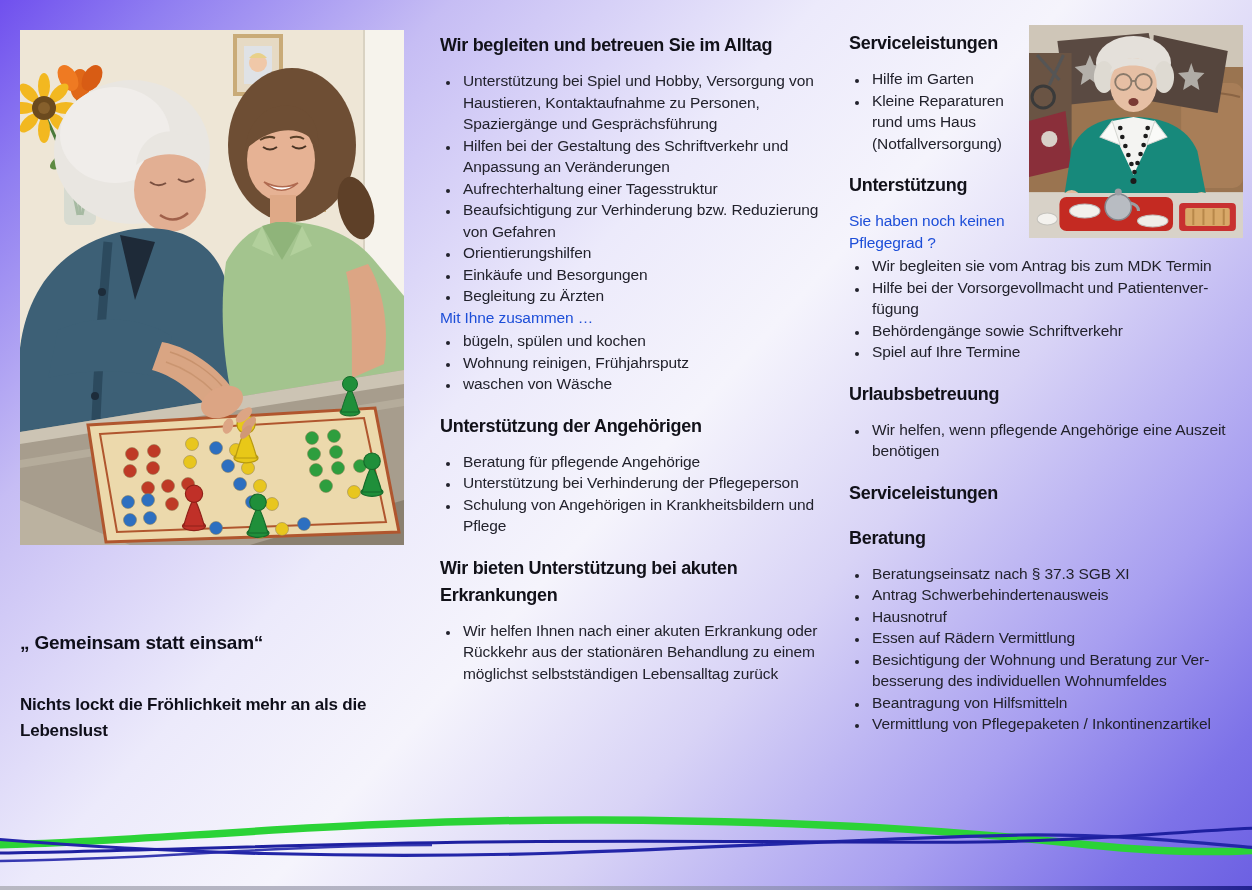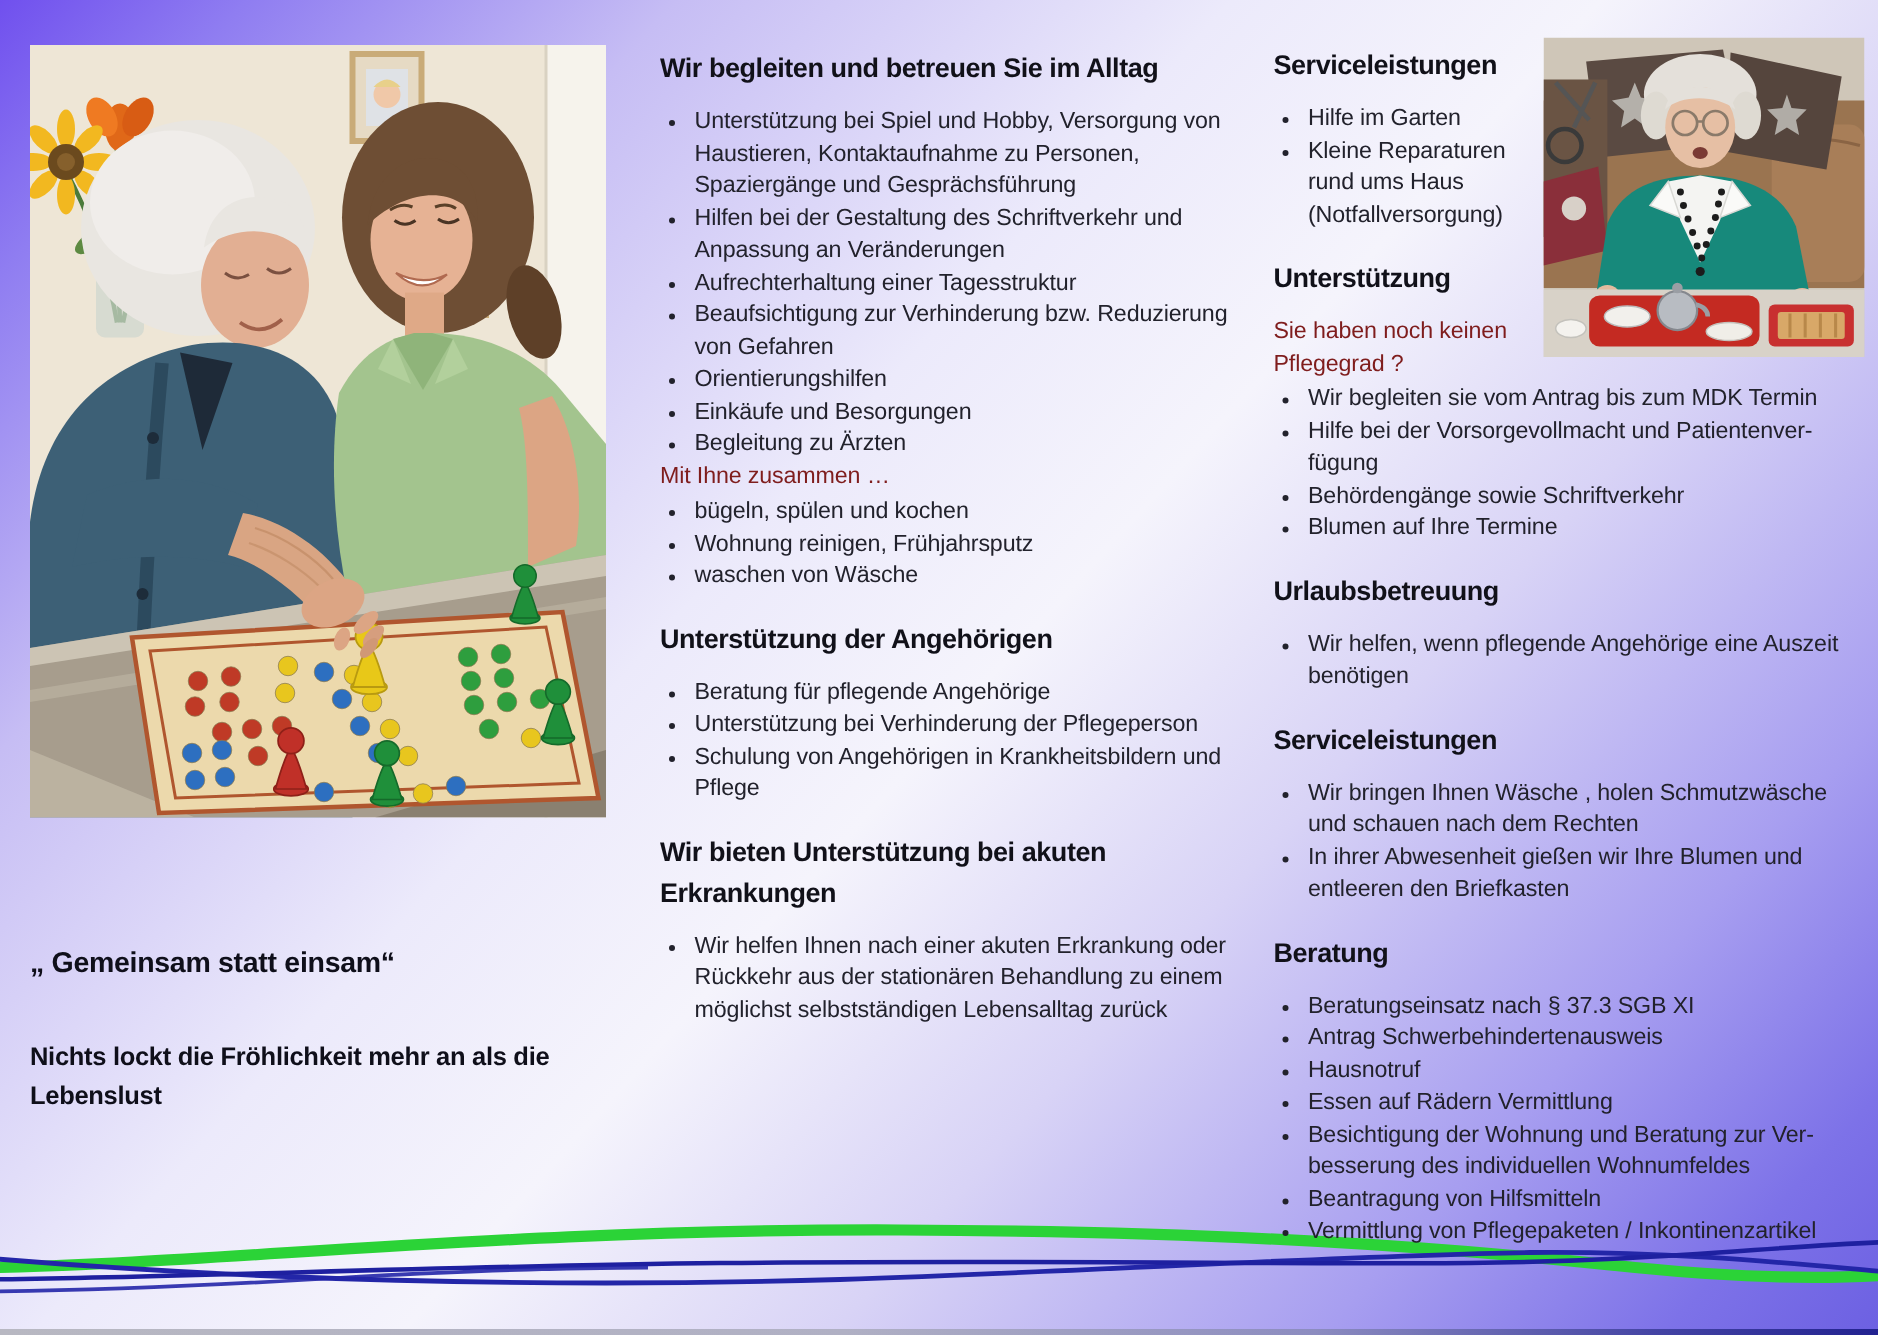--- a/index.html
+++ b/index.html
@@ -12,21 +12,21 @@
   }
   .col{position:absolute;z-index:2;color:#1d1d28;}
   .col-left{left:20px;top:30px;width:384px;}
   .col-mid{left:440px;top:30px;width:404px;padding-top:2px;}
   .col-right{left:849px;top:30px;width:394px;}
   .sec-heading{
     font-size:18px;font-weight:700;color:#111119;letter-spacing:-0.3px;
     line-height:27px;margin:18px 0 11px 0;
   }
   .col .sec-heading:first-child{margin-top:0;}
-  .intro{font-size:15.5px;letter-spacing:-0.1px;line-height:21.5px;margin:0 0 2px 0;color:#7f1d1d;}
+  .intro{font-size:15.5px;letter-spacing:-0.1px;line-height:21.5px;margin:0 0 2px 0;color:#1d4ed8;}
   ul.bullets{margin:2px 0 0 0;padding:0 0 0 20px;list-style:disc;}
   ul.bullets li{
     font-size:15.5px;letter-spacing:-0.1px;line-height:21.5px;
     padding-left:3px;color:#22222c;margin:0;
   }
   ul.bullets li::marker{font-size:12px;color:#22222c;}
   .photo-left{display:block;width:384px;height:515px;}
   .photo-right{float:right;width:214px;height:213px;margin:-5px 0 10px 8px;display:block;}
   .quote{
     font-weight:700;color:#0f0f1a;
@@ -339,31 +339,27 @@
       <ul class="bullets">
         <li>Hilfe im Garten</li>
         <li>Kleine Reparaturen rund ums Haus (Notfallversorgung)</li>
       </ul>
       <h2 class="sec-heading">Unterstützung</h2>
       <p class="intro">Sie haben noch keinen Pflegegrad ?</p>
       <ul class="bullets">
         <li>Wir begleiten sie vom Antrag bis zum MDK Termin</li>
         <li>Hilfe bei der Vorsorgevollmacht und Patientenver­fügung</li>
         <li>Behördengänge sowie Schriftverkehr</li>
-        <li>Blumen auf Ihre Termine</li>
+        <li>Spiel auf Ihre Termine</li>
       </ul>
       <h2 class="sec-heading">Urlaubsbetreuung</h2>
       <ul class="bullets">
         <li>Wir helfen, wenn pflegende Angehörige eine Auszeit benötigen</li>
       </ul>
       <h2 class="sec-heading">Serviceleistungen</h2>
-      <ul class="bullets">
-        <li>Wir bringen Ihnen Wäsche , holen Schmutzwä­sche und schauen nach dem Rechten</li>
-        <li>In ihrer Abwesenheit gießen wir Ihre Blumen und entleeren den Briefkasten</li>
-      </ul>
       <h2 class="sec-heading">Beratung</h2>
       <ul class="bullets">
         <li>Beratungseinsatz nach § 37.3 SGB XI</li>
         <li>Antrag Schwerbehindertenausweis</li>
         <li>Hausnotruf</li>
         <li>Essen auf Rädern Vermittlung</li>
         <li>Besichtigung der Wohnung und Beratung zur Ver­besserung des individuellen Wohnumfeldes</li>
         <li>Beantragung von Hilfsmitteln</li>
         <li>Vermittlung von Pflegepaketen / Inkontinenzartikel</li>
       </ul>

